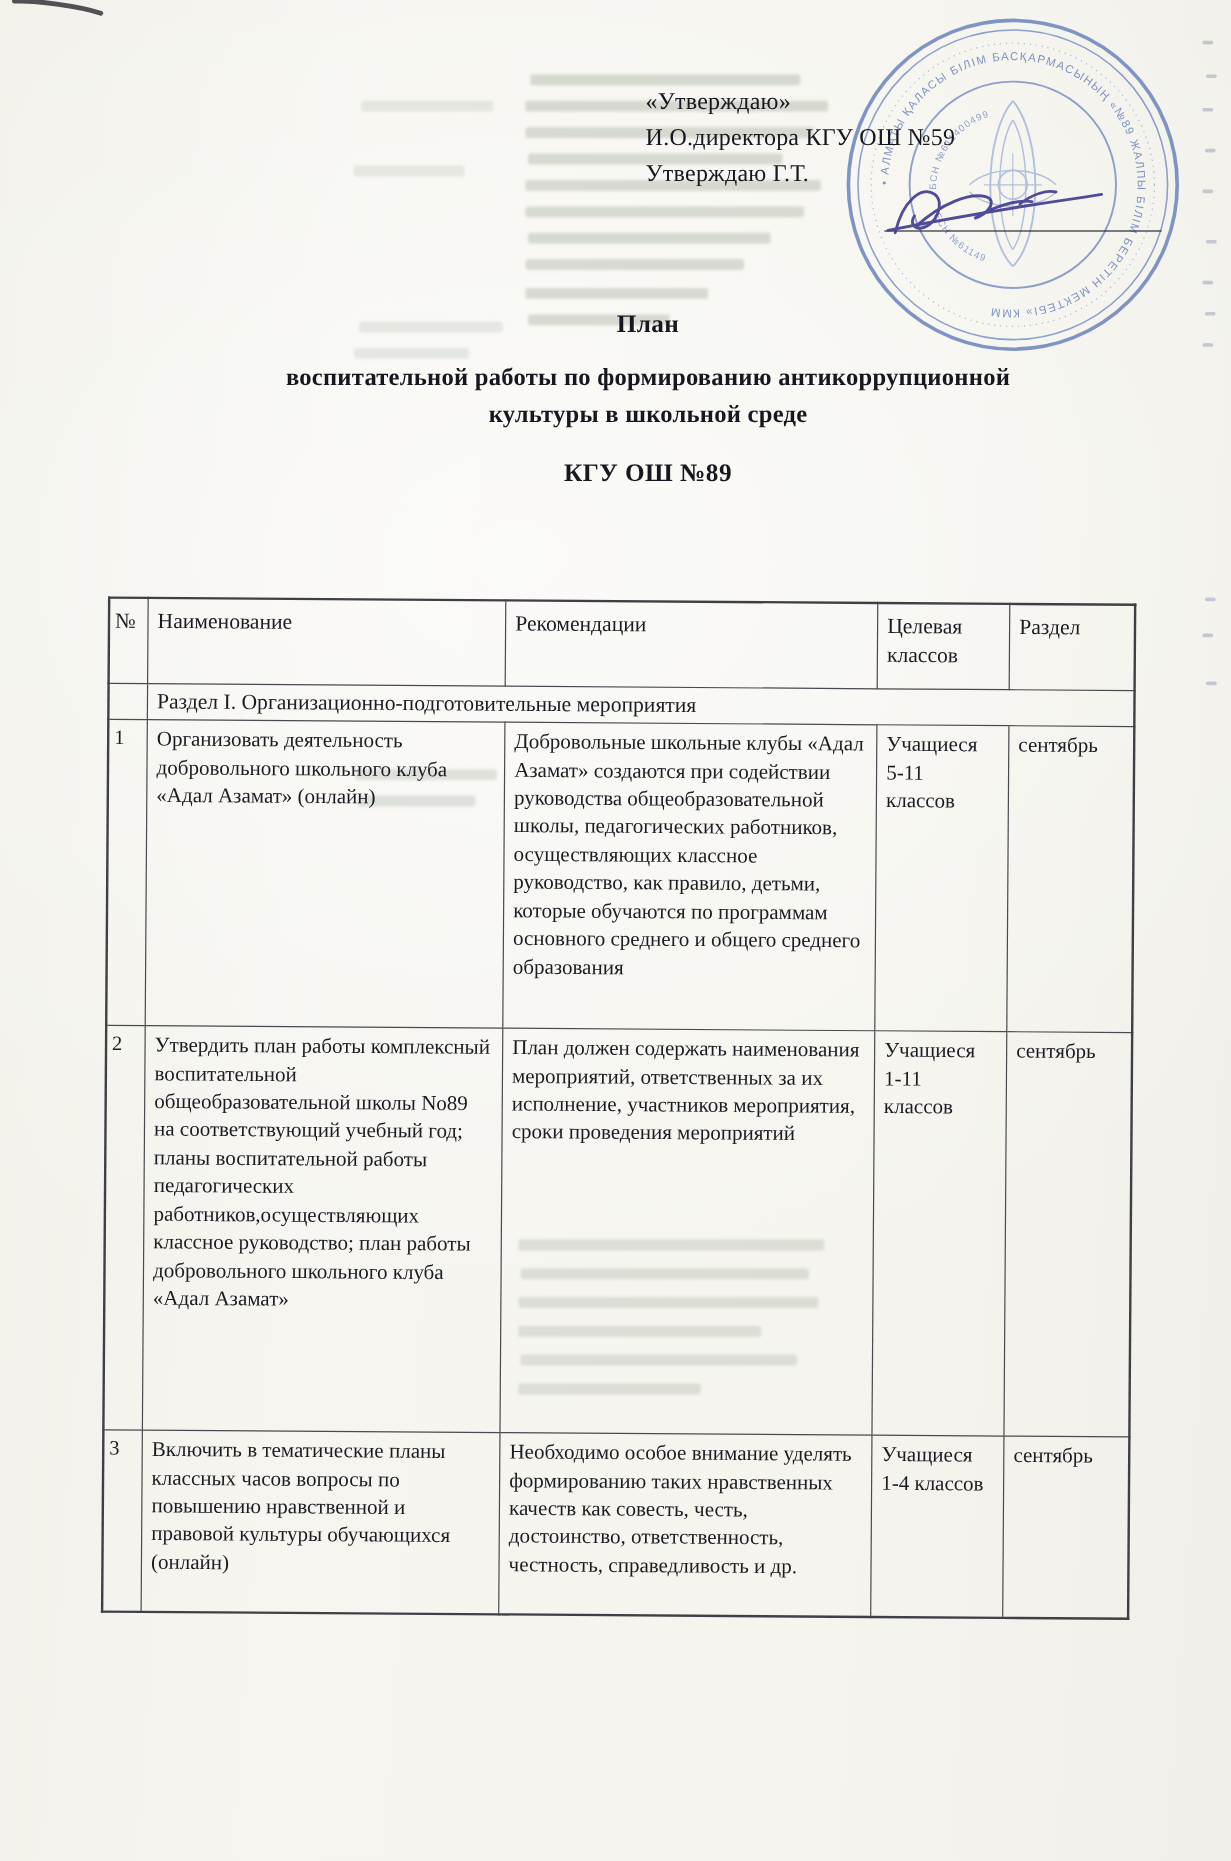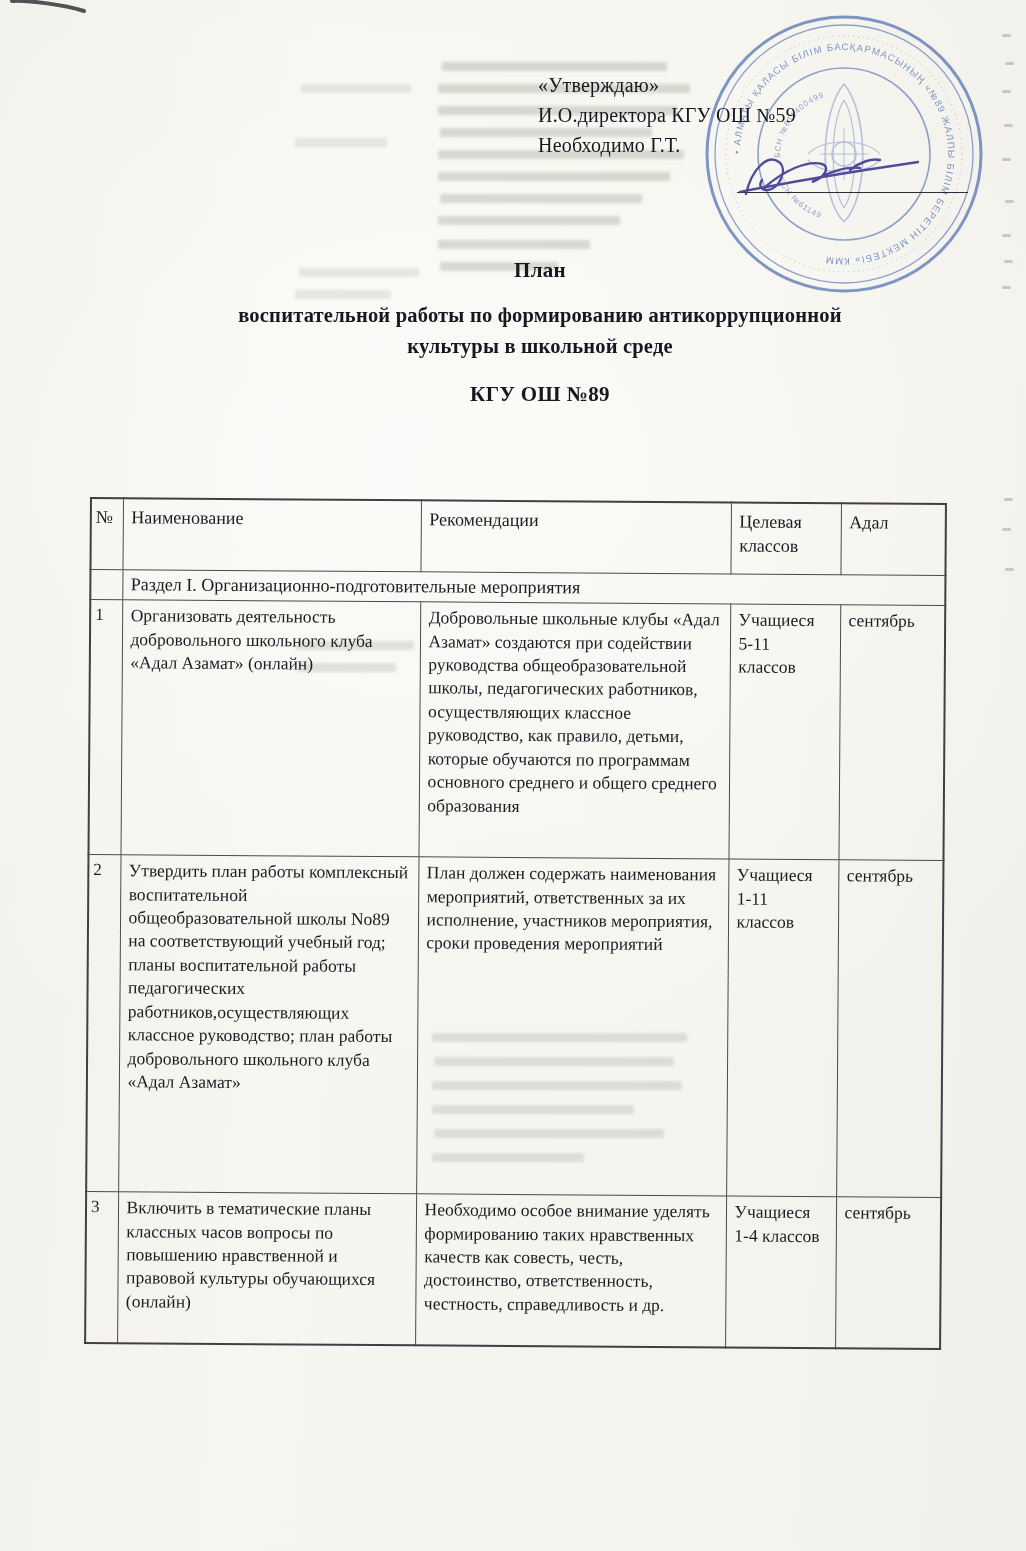--- a/index.html
+++ b/index.html
@@ -149,21 +149,21 @@
       <path d="M110,146 C126,130 166,130 182,146" stroke-width="1.2"></path>
       <path d="M110,152 C126,168 166,168 182,152" stroke-width="1.2"></path>
       <circle cx="146" cy="146" r="12" stroke-width="1.4"></circle>
       <path d="M146,120 L146,172 M122,146 L170,146" stroke-width="1"></path>
     </g>
   </svg>
 
   <div class="approval">
     <div>«Утверждаю»</div>
     <div>И.О.директора КГУ ОШ №59</div>
-    <div>Необходимо Г.Т.</div>
+    <div>Утверждаю Г.Т.</div>
   </div>
 
   <div class="sig-line"></div>
   <svg class="signature" viewBox="0 0 290 95">
     <g stroke="#433e92" stroke-width="2.4" fill="none" stroke-linecap="round" opacity=".92">
       <path d="M46,76 C52,50 68,36 79,44 C88,51 80,70 68,72 C62,73 58,68 62,62"></path>
       <path d="M64,70 C84,52 108,42 122,46 C131,49 124,60 112,64 C126,55 146,48 160,50"></path>
       <path d="M40,74 C80,66 150,54 205,46 L218,44"></path>
       <path d="M150,52 C160,44 172,40 180,42"></path>
     </g>
@@ -183,21 +183,21 @@
         <col style="width:310px">
         <col style="width:110px">
         <col style="width:105px">
     </colgroup>
     <tbody>
       <tr class="hdr-row">
         <th class="cell-num">№</th>
         <th>Наименование</th>
         <th>Рекомендации</th>
         <th>Целевая классов</th>
-        <th>Адал</th>
+        <th>Раздел</th>
       </tr>
       <tr class="section-row">
         <td class="cell-num section-cell"></td>
         <td class="section-cell" colspan="4">Раздел I. Организационно-подготовительные мероприятия</td>
       </tr>
       <tr class="row-1">
         <td class="cell-num">1</td>
         <td>Организовать деятельность добровольного школьного клуба «Адал Азамат» (онлайн)</td>
         <td>Добровольные школьные клубы «Адал Азамат» создаются при содействии руководства общеобразовательной школы, педагогических работников, осуществляющих классное руководство, как правило, детьми, которые обучаются по программам основного среднего и общего среднего образования</td>
         <td>Учащиеся 5-11 классов</td>

